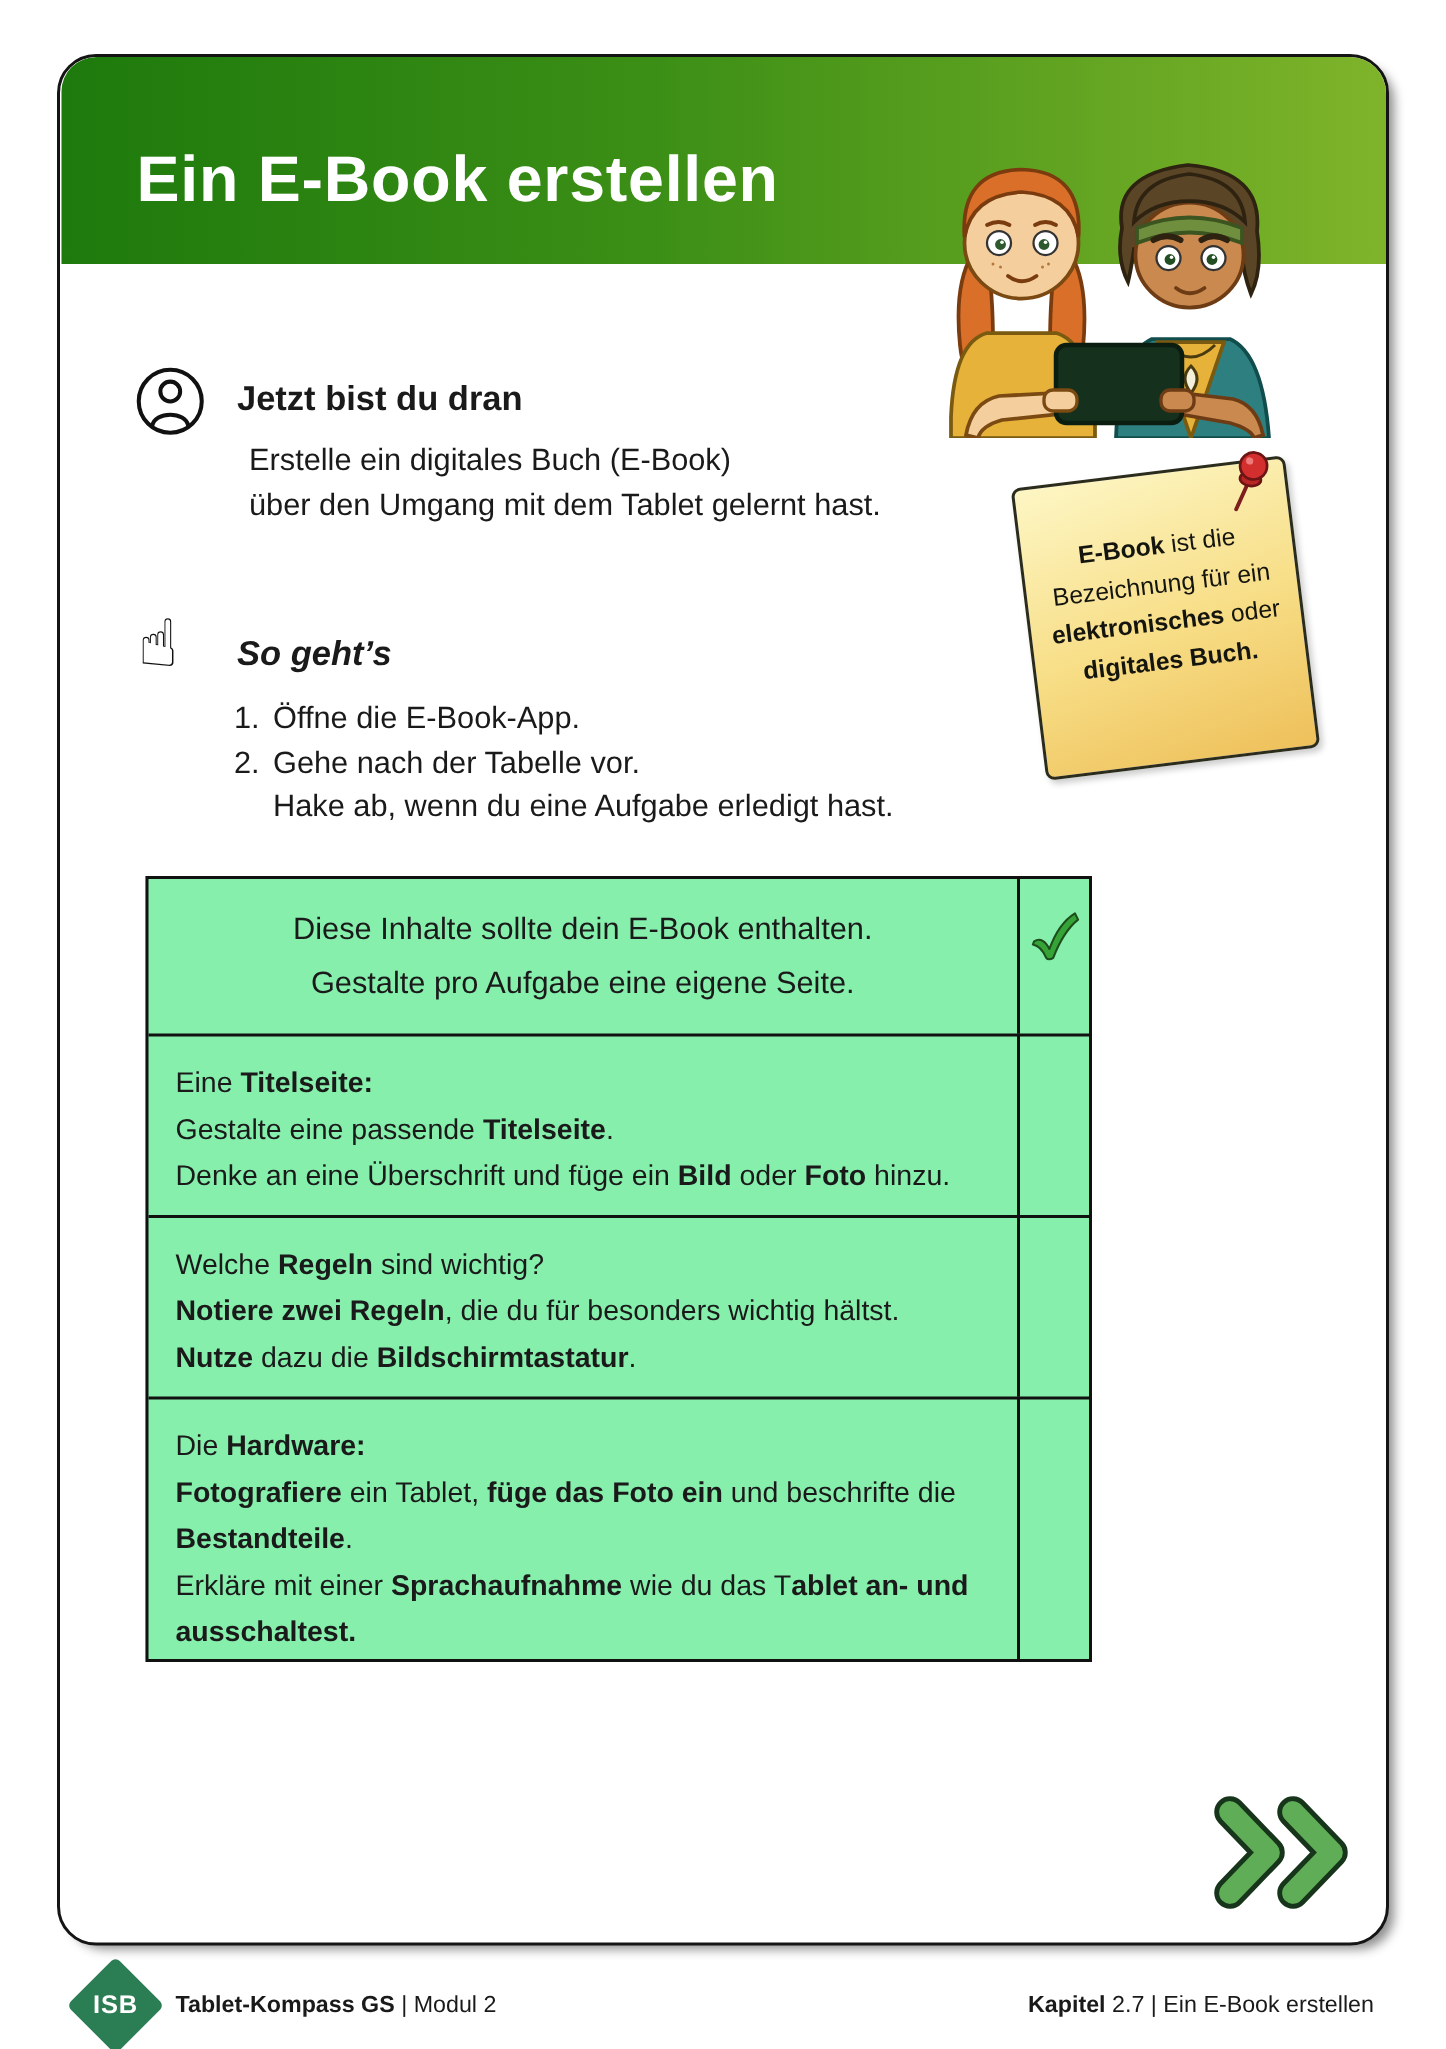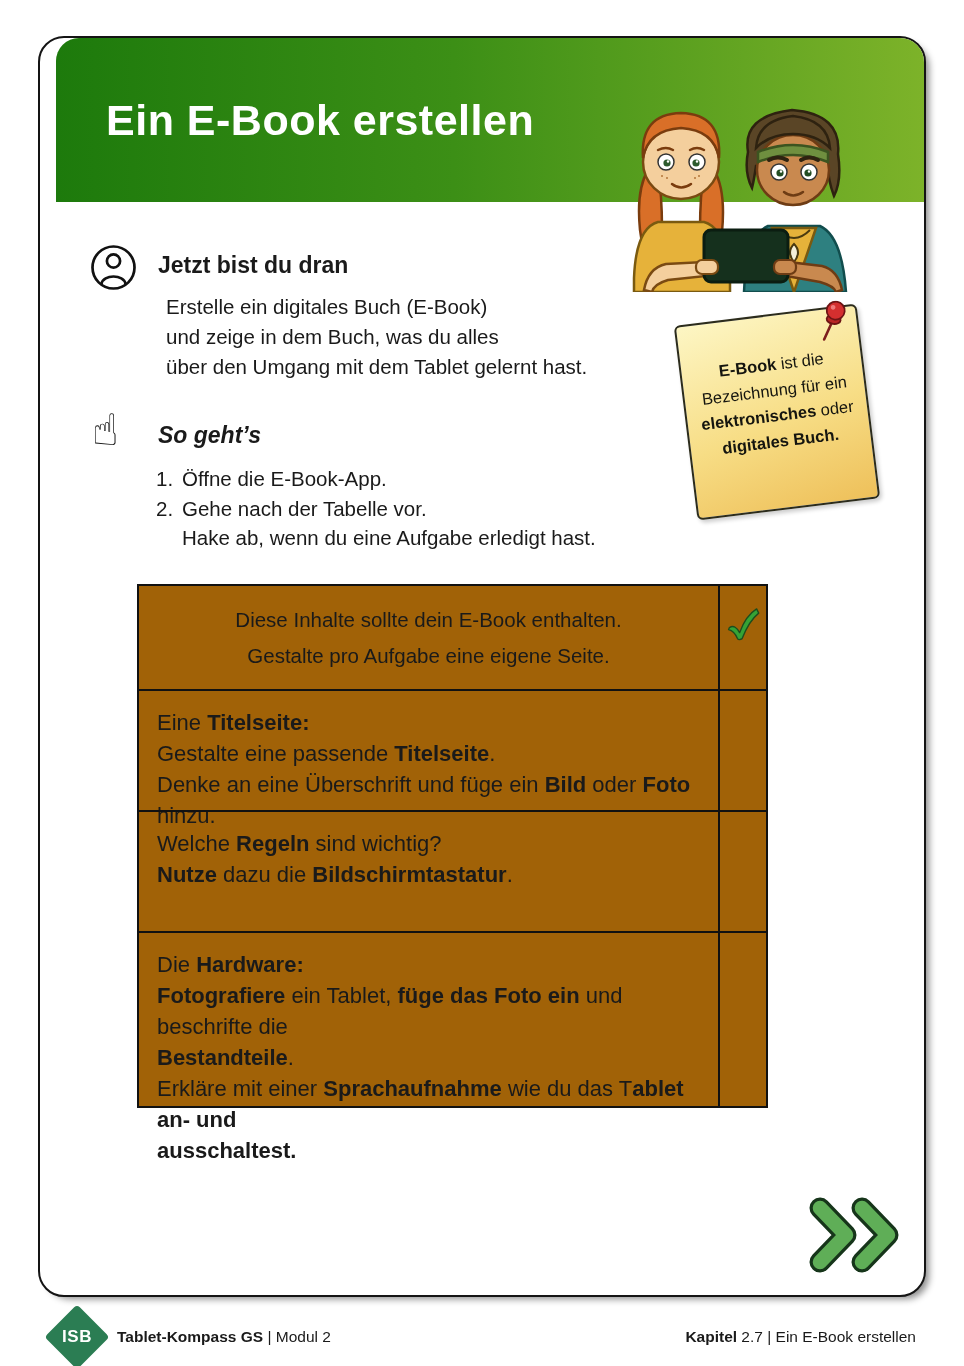--- a/index.html
+++ b/index.html
@@ -10,21 +10,21 @@
     color:#1a1a1a;
   }
   .page-card {
     position:absolute; left:38px; top:36px; width:888px; height:1261px;
     background:#ffffff; border:2.5px solid #141414; border-radius:26px;
     box-shadow:6px 5px 7px -3px rgba(0,0,0,0.45);
     overflow:hidden;
   }
   
   .header-band {
-    position:absolute; left:16px; top:0; width:100%; height:164px;
+    position:absolute; left:1px; top:0; width:100%; height:138px;
     background:linear-gradient(90deg,#1d7a0c 0%, #3c8f16 45%, #7fb42a 100%);
     border-radius:23px 23px 0 0;
     padding-left:28px;
   }
   .page-title {
     position:absolute; left:50px; top:58px;
     font-size:43px; font-weight:700; color:#ffffff; letter-spacing:0.5px;
   }
   .kids-illo { position:absolute; left:556px; top:62px; width:286px; height:192px; }
   
@@ -49,23 +49,23 @@
     padding:36px 12px 18px 12px;
     text-align:center; font-size:16.5px; line-height:1.55; color:#15150f;
     box-shadow:2px 3px 4px rgba(0,0,0,0.2);
   }
   .pin { position:absolute; right:6px; top:-8px; width:34px; height:42px; transform:rotate(14deg); }
   
   .task-table {
     position:absolute; left:57px; top:546px; width:631px;
     display:grid; grid-template-columns:1fr 48px;
     grid-template-rows:103px 121px 121px 175px;
-    border:2.5px solid #111111; background:#a16207;margin-left:40px;
-  }
-  .cell { font-size:22px; line-height:31px; }
+    border:2.5px solid #111111; background:#86efac;
+  }
+  .cell { font-size:19px; line-height:31px; }
   .cell.main { padding:16px 18px 10px 18px; }
   .cell.head {
     display:flex; flex-direction:column; align-items:center; justify-content:center;
     text-align:center; font-size:20.5px; line-height:36px; padding:8px 30px;
   }
   .cell.checkcol { border-left:2.5px solid #111111; display:flex; align-items:flex-start; justify-content:center; padding-top:18px; }
   .row2 { border-top:2.5px solid #111111; }
   b { font-weight:700; }
   
   .next-chevrons { position:absolute; left:766px; top:1158px; width:102px; height:78px; }
@@ -153,21 +153,20 @@
   </svg>
 
   <svg class="icon-person" viewBox="0 0 47 47" aria-hidden="true">
     <circle cx="23.5" cy="23.5" r="21" fill="none" stroke="#111" stroke-width="2.7"></circle>
     <circle cx="23.5" cy="17" r="6.6" fill="none" stroke="#111" stroke-width="2.7"></circle>
     <path d="M11.5 40 C13 30 34 30 35.5 40" fill="none" stroke="#111" stroke-width="2.7" stroke-linecap="round"></path>
   </svg>
   <div class="h-dran">Jetzt bist du dran</div>
   <div class="intro">
     <div>Erstelle ein digitales Buch (E-Book)</div>
-    <div>und zeige in dem Buch, was du alles</div>
     <div>über den Umgang mit dem Tablet gelernt hast.</div>
   </div>
 
   <div class="note">
     <svg class="pin" viewBox="0 0 34 42" aria-hidden="true">
       <line x1="15" y1="24" x2="10" y2="40" stroke="#7d1d1d" stroke-width="2.6" stroke-linecap="round"></line>
       <ellipse cx="17" cy="19" rx="7" ry="4.5" fill="#b92626" stroke="#6e1414" stroke-width="1.8"></ellipse>
       <circle cx="18" cy="10" r="9" fill="#d42f2f" stroke="#6e1414" stroke-width="1.8"></circle>
       <circle cx="15" cy="7" r="2.4" fill="#ee7a7a"></circle>
     </svg>
@@ -203,20 +202,21 @@
 
     <div class="cell main row2">
       <div><span>Eine </span><b>Titelseite:</b></div>
       <div><span>Gestalte eine passende </span><b>Titelseite</b><span>.</span></div>
       <div><span>Denke an eine Überschrift und füge  ein </span><b>Bild</b><span> oder </span><b>Foto</b><span> hinzu.</span></div>
     </div>
     <div class="cell checkcol row2"></div>
 
     <div class="cell main row2">
       <div><span>Welche </span><b>Regeln</b><span> sind wichtig?</span></div>
+      <div><b>Notiere zwei Regeln</b><span>, die du für besonders wichtig hältst.</span></div>
       <div><b>Nutze</b><span> dazu die </span><b>Bildschirmtastatur</b><span>.</span></div>
     </div>
     <div class="cell checkcol row2"></div>
 
     <div class="cell main row2">
       <div><span>Die </span><b>Hardware:</b></div>
       <div><b>Fotografiere</b><span> ein Tablet, </span><b>füge das Foto ein</b><span> und beschrifte die </span></div>
       <div><b>Bestandteile</b><span>.</span></div>
       <div><span>Erkläre mit einer </span><b>Sprachaufnahme</b><span> wie du das T</span><b>ablet an- und</b></div>
       <div><b>ausschaltest.</b></div>

